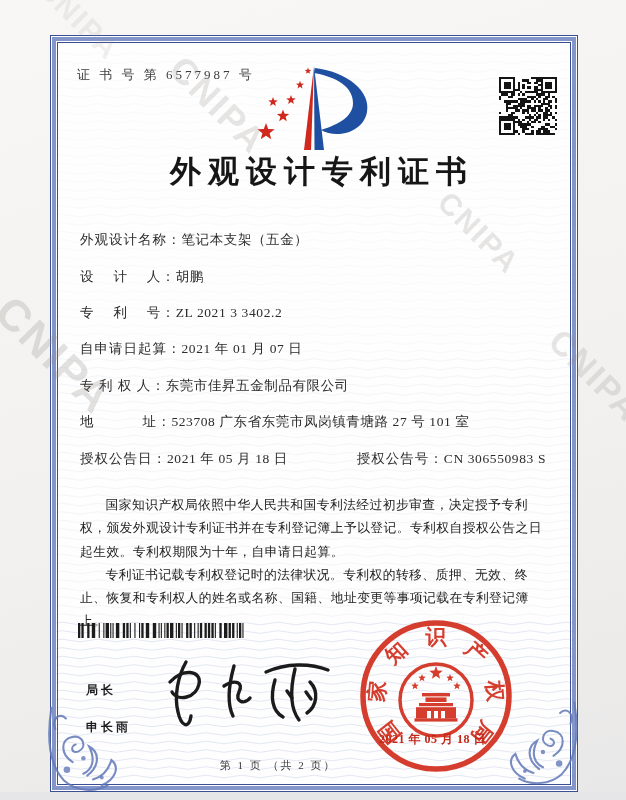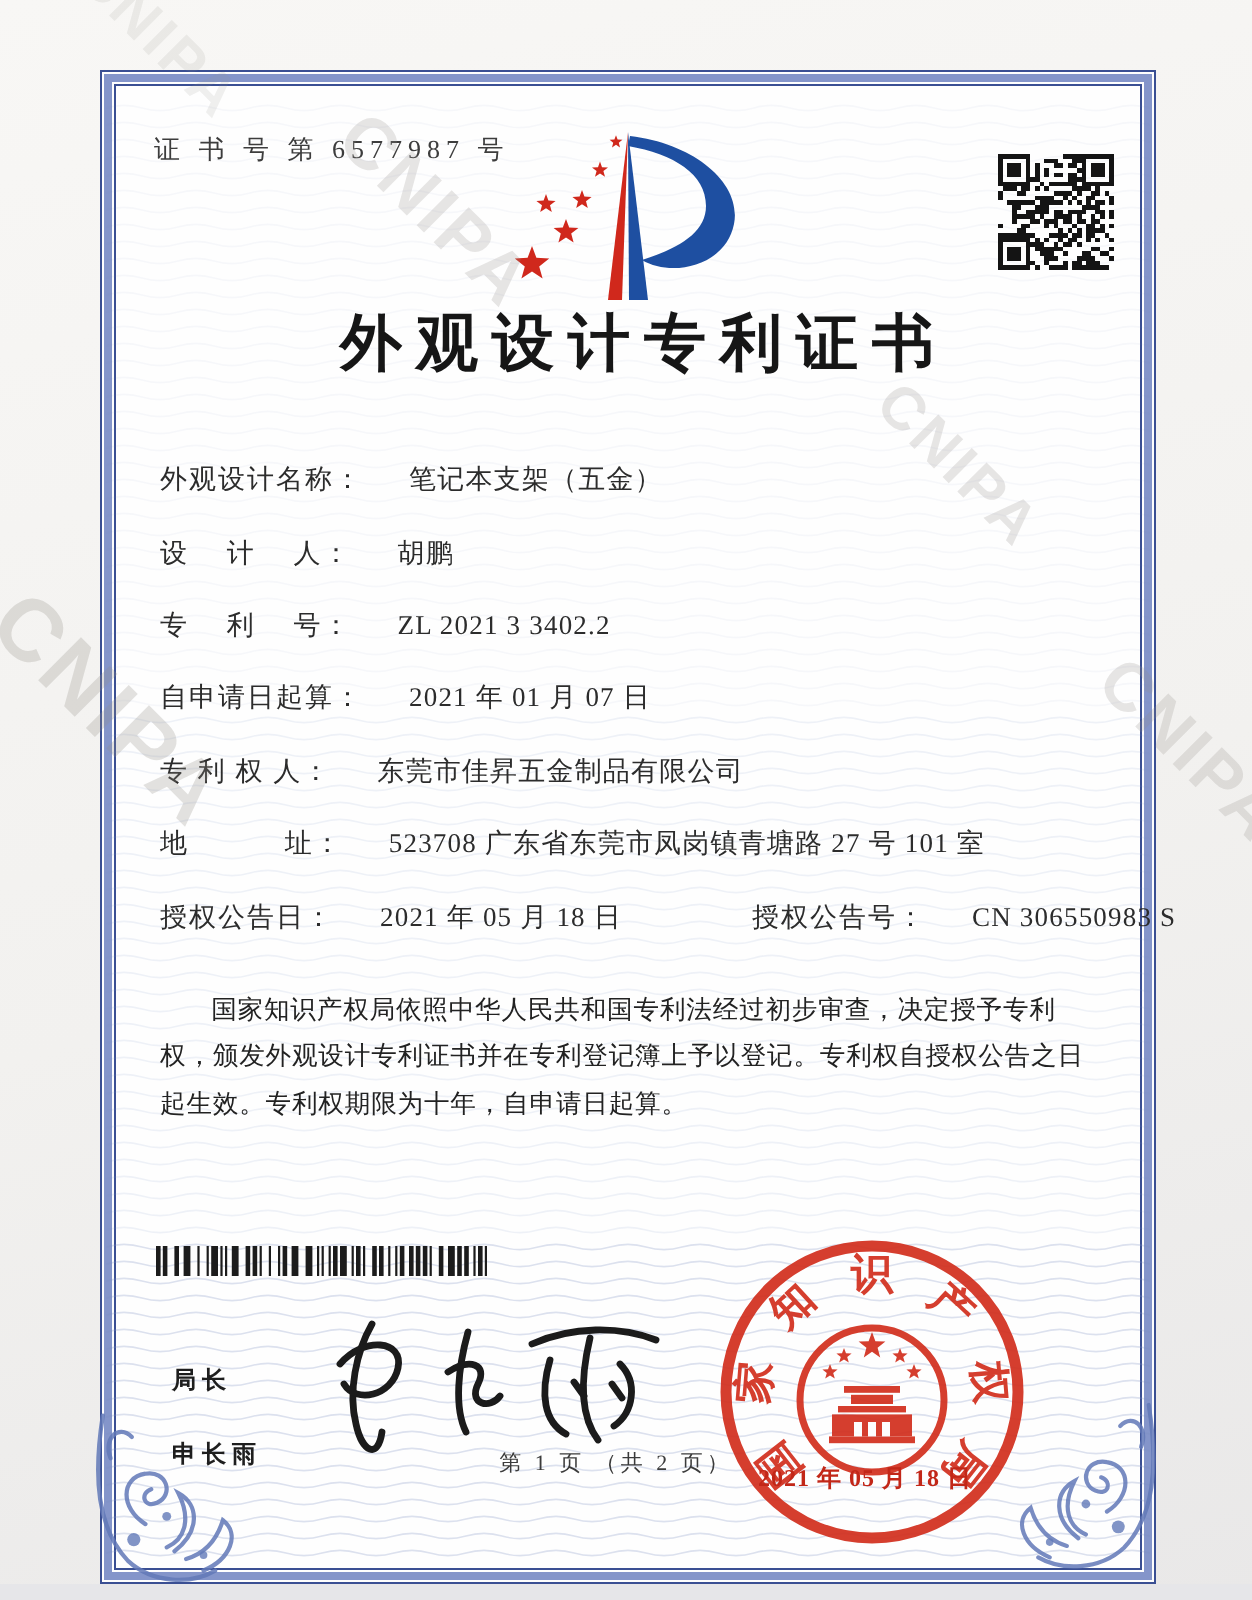--- a/index.html
+++ b/index.html
@@ -20,21 +20,21 @@
   .waves{position:absolute;left:53px;top:38px;z-index:1;pointer-events:none;}
 
   .cert-no{position:absolute;left:77px;top:66px;z-index:2;font-size:13px;
     letter-spacing:3px;color:#3d3d3d;}
   .qr{position:absolute;left:499px;top:77px;width:58px;height:58px;z-index:2;}
   .logo{position:absolute;left:252px;top:58px;z-index:2;}
   .title{position:absolute;left:50px;top:151px;width:544px;z-index:2;text-align:center;
     font-size:31px;font-weight:bold;letter-spacing:7px;color:#161616;}
 
   .rows{position:absolute;left:80px;top:222px;width:466px;z-index:2;font-size:13.5px;color:#2c2c2c;}
-  .row{height:36.4px;display:flex;align-items:center;white-space:nowrap;gap:23px;}
+  .row{height:36.4px;display:flex;align-items:center;white-space:nowrap;}
   .row .lbl{letter-spacing:1px;}
   .row .val{letter-spacing:0.6px;}
   .row .val-fixed{width:178px;letter-spacing:0.6px;}
   .row .lbl2{margin-left:42px;letter-spacing:1px;}
 
   .paras{position:absolute;left:80px;top:481px;width:466px;z-index:2;
     font-size:12.8px;line-height:1.82;color:#222;margin-top:13px;}
   .paras p{margin:0;text-indent:2em;letter-spacing:0.4px;}
 
   .barcode{position:absolute;left:78px;top:623px;z-index:2;}
@@ -42,22 +42,22 @@
   .officer{position:absolute;left:86px;top:682px;z-index:2;
     font-family:"Liberation Sans","DejaVu Sans",sans-serif;
     font-size:12px;font-weight:bold;color:#1e1e1e;letter-spacing:3px;}
   .officer .name{margin-top:20px;}
   .signature{position:absolute;left:148px;top:650px;z-index:2;}
 
   .seal{position:absolute;left:356px;top:616px;z-index:3;opacity:0.93;}
   .seal-date{position:absolute;left:379px;top:731px;width:130px;z-index:4;
     font-size:12px;font-weight:600;color:#c22718;letter-spacing:0.5px;white-space:nowrap;}
 
-  .footer-page{position:absolute;left:50px;top:724px;width:456px;z-index:2;
-    text-align:center;font-size:11px;letter-spacing:2px;color:#3b3b3b;padding-left:30px;}
+  .footer-page{position:absolute;left:50px;top:758px;width:456px;z-index:2;
+    text-align:center;font-size:11px;letter-spacing:2px;color:#3b3b3b;}
 
   .flourish{position:absolute;z-index:5;}
   .flourish.bl{left:42px;top:702px;}
   .flourish.br{left:482px;top:690px;}
 
   .wm{position:absolute;z-index:10;font-family:"Liberation Sans","DejaVu Sans",sans-serif;
     font-weight:bold;color:rgba(146,143,136,0.22);transform:rotate(45deg);
     letter-spacing:2px;pointer-events:none;}
   .wm1{left:158px;top:84px;font-size:36px;}
   .wm2{left:428px;top:216px;font-size:30px;}
@@ -448,20 +448,21 @@
     <div class="row">
       <span class="lbl">授权公告日：</span>
       <span class="val-fixed">2021 年 05 月 18 日</span>
       <span class="lbl2">授权公告号：</span>
       <span class="val">CN 306550983 S</span>
     </div>
   </div>
 
   <div class="paras">
     <p>国家知识产权局依照中华人民共和国专利法经过初步审查，决定授予专利权，颁发外观设计专利证书并在专利登记簿上予以登记。专利权自授权公告之日起生效。专利权期限为十年，自申请日起算。</p>
+    <p>专利证书记载专利权登记时的法律状况。专利权的转移、质押、无效、终止、恢复和专利权人的姓名或名称、国籍、地址变更等事项记载在专利登记簿上。</p>
   </div>
 
   <svg class="barcode" id="barcode" width="172" height="15">
       <rect x="0.0" y="0" width="2.3" height="15" fill="#1c1c1c"></rect>
       <rect x="3.4" y="0" width="2.3" height="15" fill="#1c1c1c"></rect>
       <rect x="9.2" y="0" width="2.3" height="15" fill="#1c1c1c"></rect>
       <rect x="13.8" y="0" width="3.4" height="15" fill="#1c1c1c"></rect>
       <rect x="20.7" y="0" width="1.1" height="15" fill="#1c1c1c"></rect>
       <rect x="25.3" y="0" width="1.1" height="15" fill="#1c1c1c"></rect>
       <rect x="27.6" y="0" width="3.4" height="15" fill="#1c1c1c"></rect>

